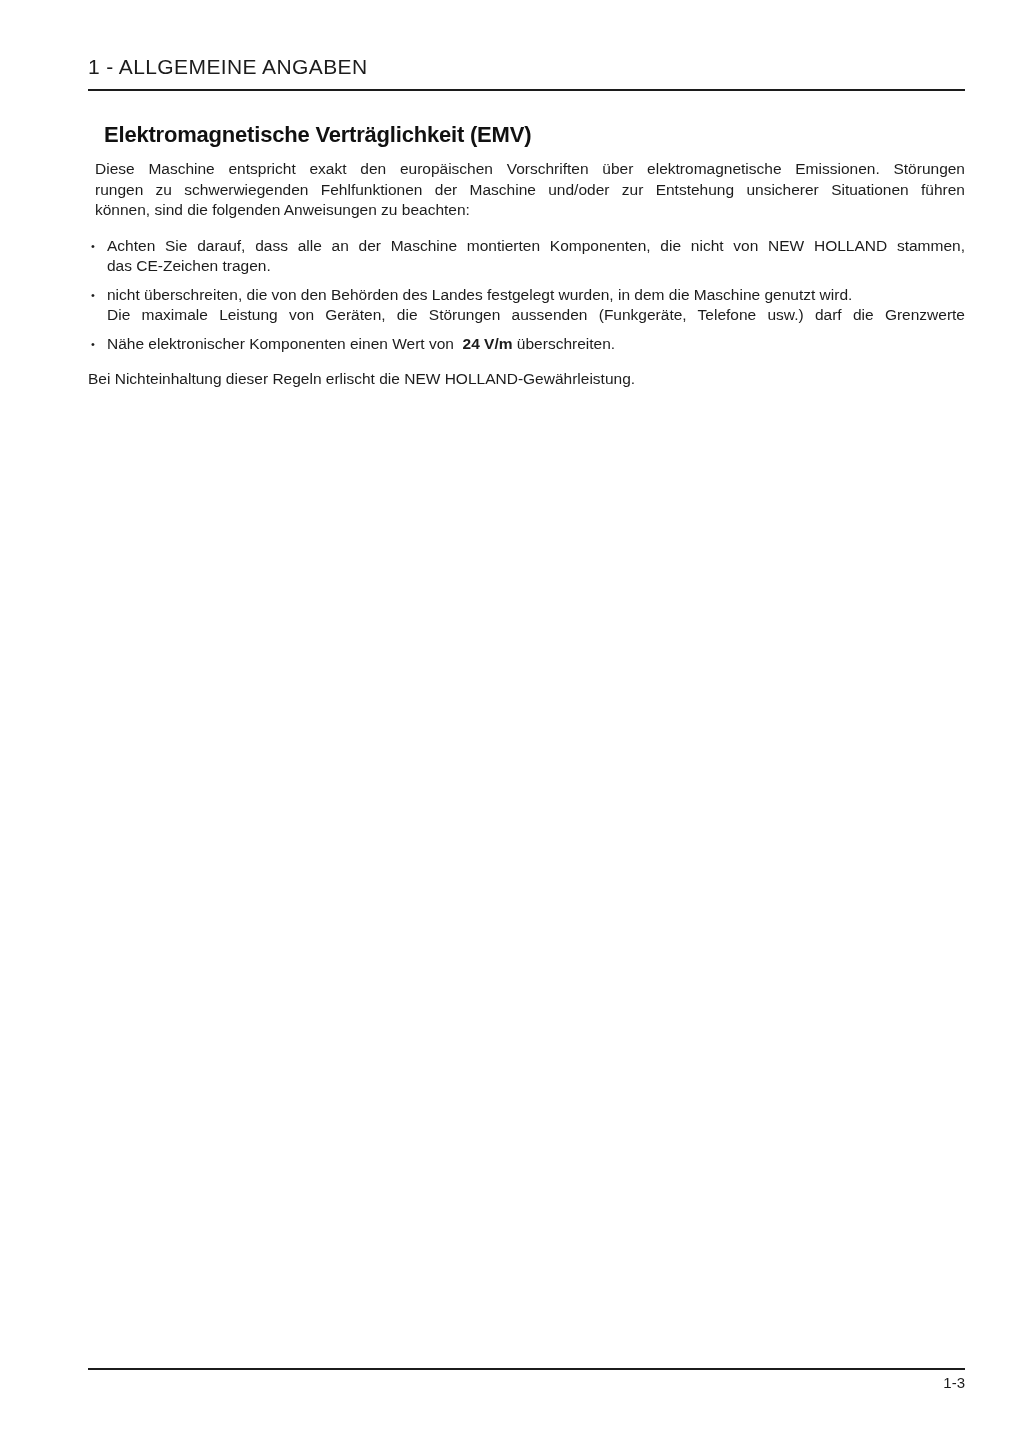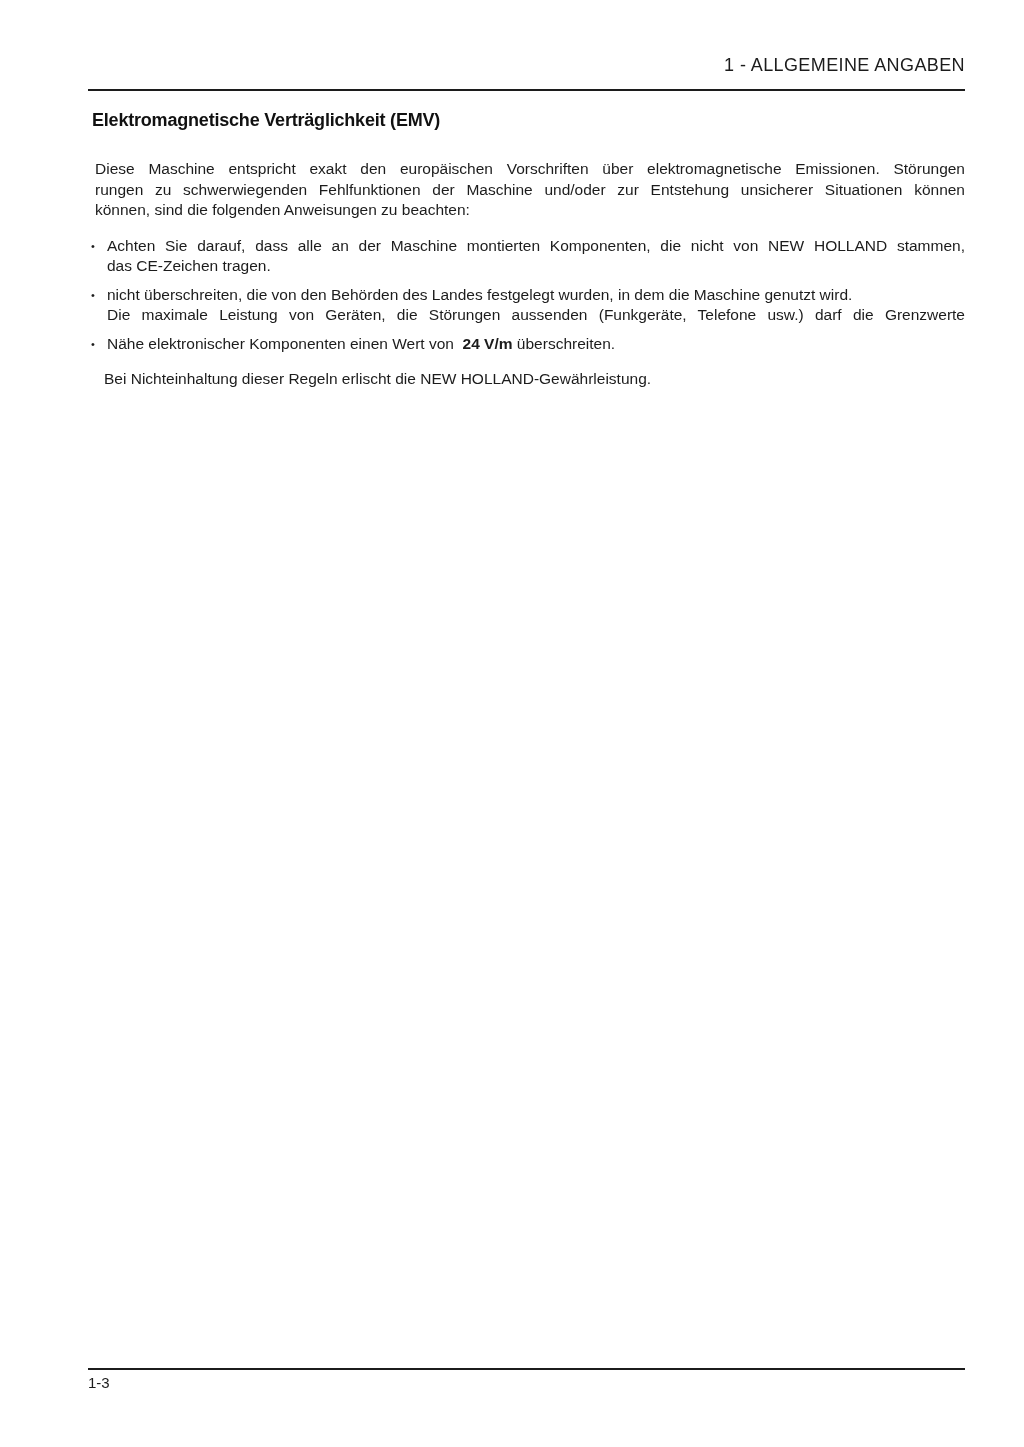--- a/index.html
+++ b/index.html
@@ -8,36 +8,36 @@
     width: 1024px;
     height: 1447px;
     background: #ffffff;
     color: #1a1a1a;
     font-family: "Liberation Sans", "DejaVu Sans", sans-serif;
     overflow: hidden;
   }
   .running-header {
     position: absolute;
     left: 88px; width: 877px; top: 55px;
-    text-align: right;
-    font-size: 18px;
+    text-align: left;
+    font-size: 21px;
     letter-spacing: 0.4px;
     color: #1c1c1c;
   }
   .header-rule {
     position: absolute;
     left: 88px; width: 877px; top: 89px;
     height: 2px;
     background: #1c1c1c;
   }
   .section-title {
     position: absolute;
     left: 88px; top: 106px;
-    margin: 4px;
-    font-size: 18px;
+    margin: 16px;
+    font-size: 22px;
     font-weight: bold;
     letter-spacing: -0.2px;
     color: #111111;
     white-space: nowrap;
   }
   .body-content {
     position: absolute;
     left: 88px; width: 877px; top: 159px;
     font-size: 15.5px;
     line-height: 20.5px;
@@ -49,31 +49,31 @@
   .bullet { display: flex; margin: 0 0 8px 0; }
   .bullet-marker {
     flex: 0 0 19px;
     width: 19px;
     box-sizing: border-box;
     padding-left: 3px;
     font-size: 11px;
     line-height: 20.5px;
   }
   .bullet-text { flex: 1 1 auto; min-width: 0; }
-  .closing { margin-top: 15px; margin-left: 16px; }
+  .closing { margin-top: 15px; }
   .footer-rule {
     position: absolute;
     left: 88px; width: 877px; top: 1368px;
     height: 2px;
     background: #1c1c1c;
   }
   .page-number {
     position: absolute;
     left: 88px; width: 877px; top: 1374px;
-    text-align: left;
+    text-align: right;
     font-size: 15px;
     color: #1c1c1c;
   }
   b { font-weight: bold; }
 </style>
 </head>
 <body>
 
 <div class="page">
 
@@ -81,21 +81,21 @@
     <span>1 - ALLGEMEINE ANGABEN</span>
   </div>
 
   <div class="header-rule"></div>
 
   <h1 class="section-title">Elektromagnetische Verträglichkeit (EMV)</h1>
 
   <div class="body-content">
     <div class="para-intro">
         <div class="line jl"><span>Diese Maschine entspricht exakt den europäischen Vorschriften über elektromagnetische Emissionen. Störungen</span></div>
-        <div class="line jl"><span>rungen zu schwerwiegenden Fehlfunktionen der Maschine und/oder zur Entstehung unsicherer Situationen können</span></div>
+        <div class="line jl"><span>rungen zu schwerwiegenden Fehlfunktionen der Maschine und/oder zur Entstehung unsicherer Situationen führen</span></div>
         <div class="line"><span>können, sind die folgenden Anweisungen zu beachten:</span></div>
       </div>
     <div>
         <div class="bullet">
           <span class="bullet-marker">•</span>
           <div class="bullet-text">
             <div class="line jl"><span>Achten Sie darauf, dass alle an der Maschine montierten Komponenten, die nicht von NEW HOLLAND stammen,</span></div>
             <div class="line"><span>das CE-Zeichen tragen.</span></div>
           </div>
         </div>

